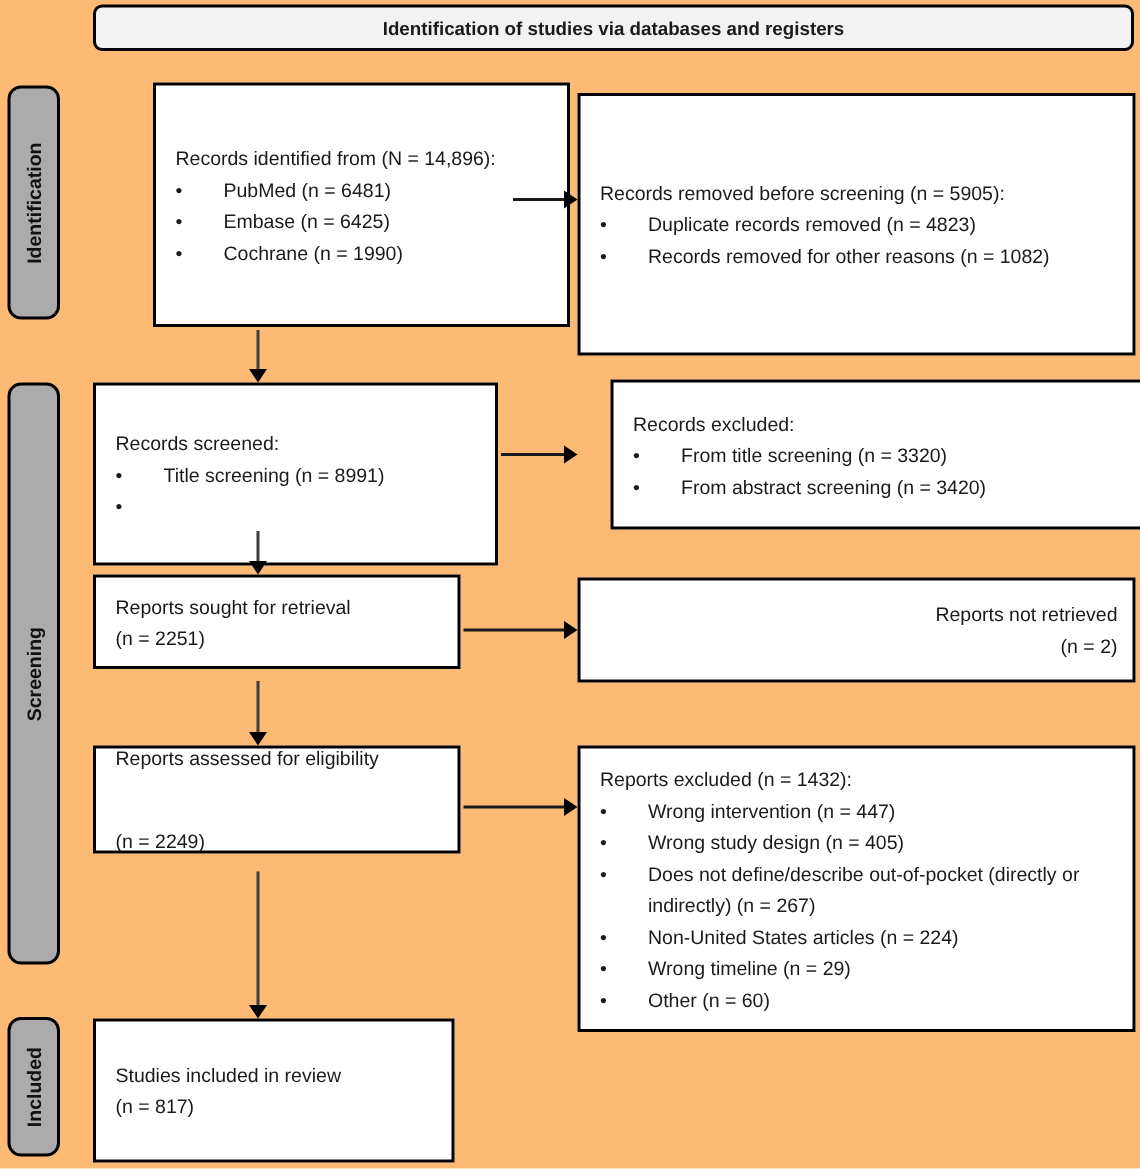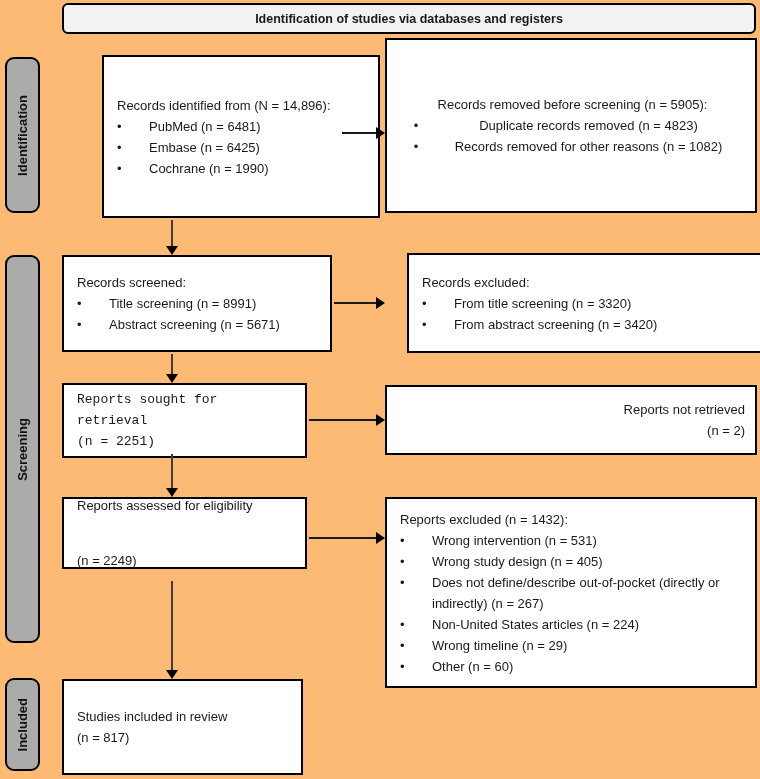--- a/index.html
+++ b/index.html
@@ -75,76 +75,75 @@
     <div class="brow">
         <span class="bmark"></span>
         <span class="btext">Embase (n = 6425)</span>
       </div>
     <div class="brow">
         <span class="bmark"></span>
         <span class="btext">Cochrane (n = 1990)</span>
       </div>
   </div>
 
-  <div class="box" style="left:385px; top:38px; width:372px; height:175px;text-align:center;">
+  <div class="box" style="left:385px; top:62px; width:372px; height:175px;">
     <div>Records removed before screening (n = 5905):</div>
     <div class="brow">
         <span class="bmark"></span>
         <span class="btext">Duplicate records removed  (n = 4823)</span>
       </div>
     <div class="brow">
         <span class="bmark"></span>
         <span class="btext">Records removed for other reasons (n = 1082)</span>
       </div>
   </div>
 
-  <div class="box" style="left:62px; top:255px; width:270px; height:97px;">
+  <div class="box" style="left:62px; top:255px; width:270px; height:122px;">
     <div>Records screened:</div>
     <div class="brow">
         <span class="bmark"></span>
         <span class="btext">Title screening (n = 8991)</span>
       </div>
     <div class="brow">
         <span class="bmark"></span>
-        <span class="btext">Abstract screening (n = 5671)</span>
       </div>
   </div>
 
   <div class="box" style="left:407px; top:253px; width:372px; height:100px;">
     <div>Records excluded:</div>
     <div class="brow">
         <span class="bmark"></span>
         <span class="btext">From title screening (n = 3320)</span>
       </div>
     <div class="brow">
         <span class="bmark"></span>
         <span class="btext">From abstract screening (n = 3420)</span>
       </div>
   </div>
 
-  <div class="box" style="left:62px; top:383px; width:245px; height:75px;font-family:Liberation Mono, monospace;">
+  <div class="box" style="left:62px; top:383px; width:245px; height:63px;">
     <div>Reports sought for retrieval</div>
     <div>(n = 2251)</div>
   </div>
 
   <div class="box" style="left:385px; top:385px; width:372px; height:70px;align-items:flex-end;">
     <div>Reports not retrieved</div>
     <div>(n = 2)</div>
   </div>
 
   <div class="box" style="left:62px; top:497px; width:245px; height:72px;gap:34px;">
     <div>Reports assessed for eligibility</div>
     <div>(n = 2249)</div>
   </div>
 
   <div class="box" style="left:385px; top:497px; width:372px; height:191px;">
     <div>Reports excluded (n = 1432):</div>
     <div class="brow">
         <span class="bmark"></span>
-        <span class="btext">Wrong intervention (n = 531)</span>
+        <span class="btext">Wrong intervention (n = 447)</span>
       </div>
     <div class="brow">
         <span class="bmark"></span>
         <span class="btext">Wrong study design (n = 405)</span>
       </div>
     <div class="brow">
         <span class="bmark"></span>
         <span class="btext">Does not define/describe out-of-pocket (directly or indirectly) (n = 267)</span>
       </div>
     <div class="brow">

